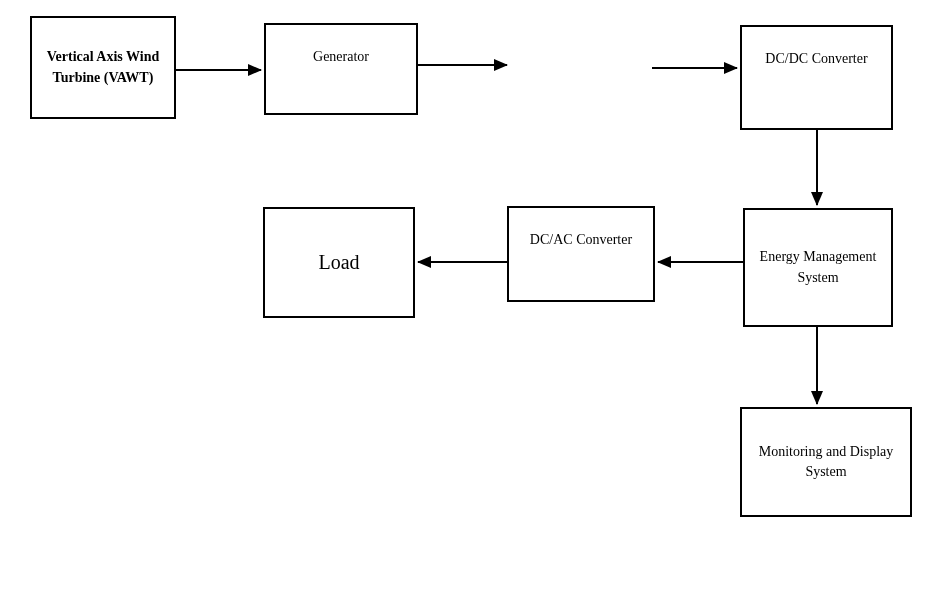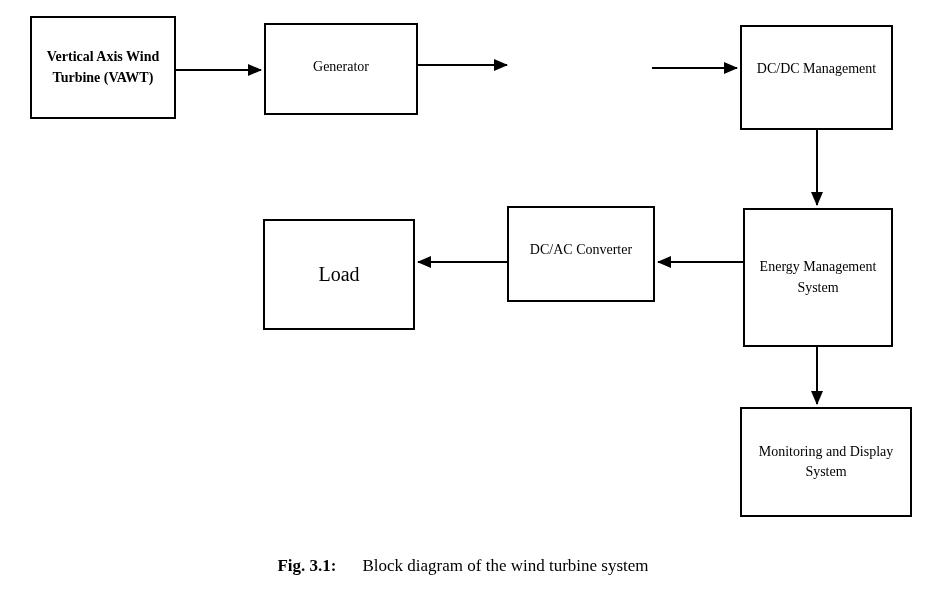--- a/index.html
+++ b/index.html
@@ -29,33 +29,33 @@
     background: #ffffff;
     display: flex;
     justify-content: center;
     text-align: center;
     font-size: 14px;
     line-height: 1.45;
     box-sizing: border-box;
     padding: 4px 8px;
   }
   .v-center { align-items: center; }
-  .v-top { align-items: flex-start; padding-top: 32px; }
+  .v-top { align-items: flex-start; padding-top: 22px; }
 
   .block-vawt {
     left: 30px; top: 16px; width: 146px; height: 103px;
     font-weight: bold;
     align-items: center;
   }
   .block-generator { left: 264px; top: 23px; width: 154px; height: 92px; }
   .block-rectifier { left: 510px; top: 22px; width: 142px; height: 90px; }
   .block-dcdc { left: 740px; top: 25px; width: 153px; height: 105px; }
-  .block-ems { left: 743px; top: 208px; width: 150px; height: 139px; }
+  .block-ems { left: 743px; top: 208px; width: 150px; height: 119px; }
   .block-dcac { left: 507px; top: 206px; width: 148px; height: 96px; }
-  .block-load { left: 263px; top: 207px; width: 152px; height: 111px; font-size: 20px; margin-top: 12px; }
+  .block-load { left: 263px; top: 207px; width: 152px; height: 111px; font-size: 20px; }
   .block-monitor { left: 740px; top: 407px; width: 172px; height: 110px; }
 
   .caption {
     position: absolute;
     left: 0;
     top: 556px;
     width: 926px;
     text-align: center;
     font-size: 17px;
   }
@@ -87,36 +87,33 @@
   <div class="block block-vawt">
     <span>Vertical Axis Wind Turbine (VAWT)</span>
   </div>
 
   <div class="block block-generator v-top">
     <span>Generator</span>
   </div>
 
 
   <div class="block block-dcdc v-top">
-    <span>DC/DC Management</span>
+    <span>DC/DC Converter</span>
   </div>
 
   <div class="block block-ems v-center">
     <span>Energy Management System</span>
   </div>
 
   <div class="block block-dcac v-top">
     <span>DC/AC Converter</span>
   </div>
 
   <div class="block block-load v-center">
     <span>Load</span>
   </div>
 
   <div class="block block-monitor v-center">
     <span>Monitoring and Display System</span>
   </div>
 
-  <div class="caption">
-    <span class="fig-label">Fig. 3.1:</span><span>Block diagram of the wind turbine system</span>
-  </div>
 
 </div>
 
 </body></html>

